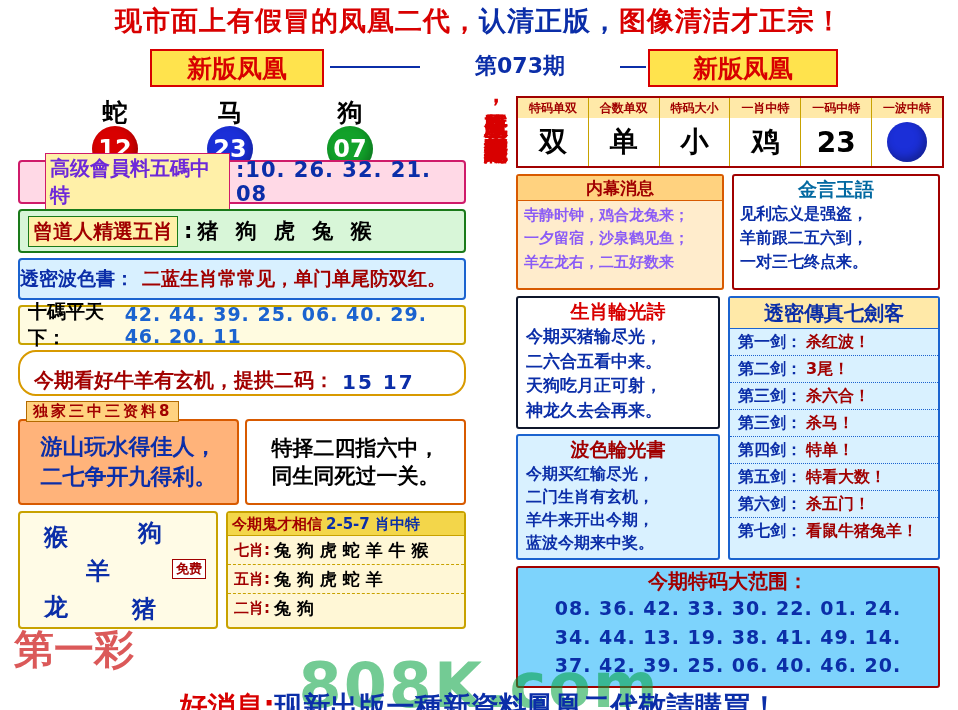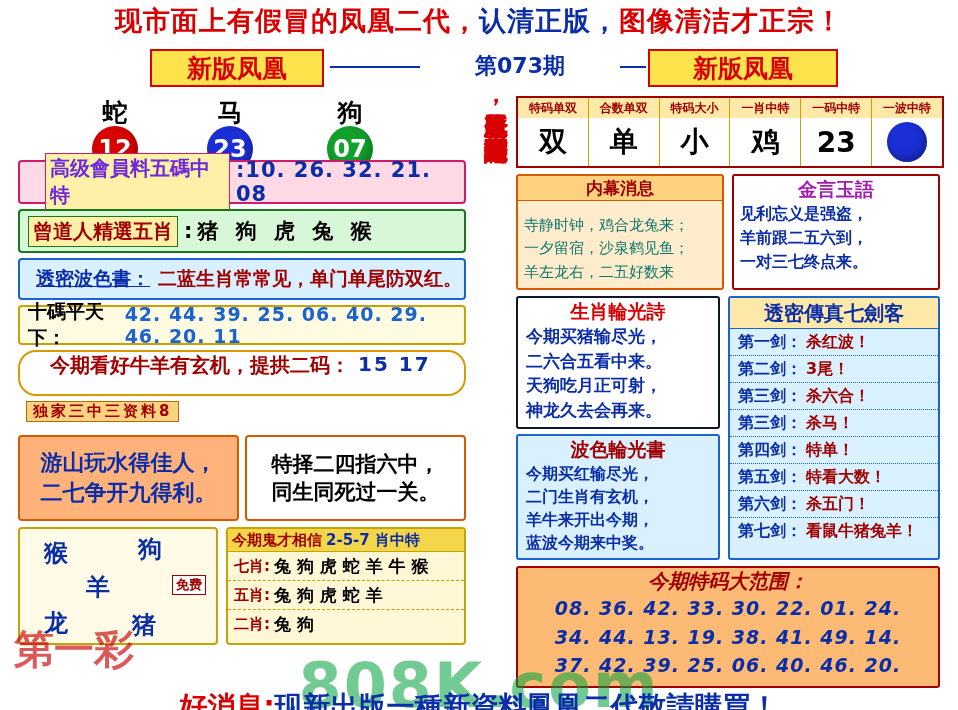--- a/index.html
+++ b/index.html
@@ -79,44 +79,44 @@
   .p2 .lab{
     margin-left:8px;background:#fff0a8;border:1px solid #1a7a1a;
     padding:1px 4px;color:#a10000;font-weight:bold;font-size:20px;
   }
   .p2 .val{margin-left:6px;color:#000;font-weight:bold;font-size:21px;letter-spacing:5px;}
 
   .p3{
     height:38px;background:#d8f0ff;border:2px solid #1b63cf;border-radius:4px;
     display:flex;align-items:center;
   }
-  .p3 .lab{margin-left:16px;color:#0b2ea8;font-weight:bold;font-size:19px;text-decoration:underline;}
+  .p3 .lab{margin-left:0;color:#0b2ea8;font-weight:bold;font-size:19px;}
   .p3 .val{margin-left:8px;color:#a10000;font-weight:bold;font-size:19px;}
 
   .p4{
     height:36px;background:#fffbe0;border:2px solid #c8a200;border-radius:4px;
     display:flex;align-items:center;
   }
   .p4 .lab{margin-left:8px;color:#000;font-weight:bold;font-size:19px;}
   .p4 .val{margin-left:6px;color:#1b63cf;font-weight:bold;font-size:19px;letter-spacing:1px;}
 
   .p5{
     height:42px;background:#ffffff;border:2px solid #d89a00;border-radius:18px;
-    display:flex;align-items:flex-start;padding-left:16px;
+    display:flex;align-items:flex-end;
   }
   .p5 .lab{margin-left:14px;color:#a10000;font-weight:bold;font-size:20px;}
   .p5 .val{margin-left:8px;color:#0b2ea8;font-weight:bold;font-size:20px;letter-spacing:2px;}
 
   .p6wrap{position:relative;height:18px;}
   .p6{
     position:absolute;left:8px;top:0;background:#ffd27f;border:1px solid #b36b00;
     color:#a10000;font-weight:bold;font-size:15px;padding:0 6px;letter-spacing:3px;
   }
 
-  .two-up{display:flex;gap:6px;height:86px;margin-top:16px;}
+  .two-up{display:flex;gap:6px;height:86px;margin-top:0;}
   .tu-l{
     flex:1;background:#ffb37a;border:2px solid #d85a00;border-radius:4px;
     display:flex;flex-direction:column;align-items:center;justify-content:center;
     color:#0b2ea8;font-weight:bold;font-size:22px;line-height:1.35;
   }
   .tu-r{
     flex:1;background:#ffffff;border:2px solid #d85a00;border-radius:4px;
     display:flex;flex-direction:column;align-items:center;justify-content:center;
     color:#000;font-weight:bold;font-size:21px;line-height:1.35;
   }
@@ -180,26 +180,26 @@
 
   .r2{display:flex;gap:8px;margin-top:6px;height:116px;}
   .news{
     width:204px;background:#ffeccc;border:2px solid #d85a00;border-radius:3px;
     position:relative;
   }
   .news .t{
     background:#ffd27f;color:#a10000;font-weight:bold;font-size:17px;
     text-align:center;height:24px;line-height:24px;border-bottom:1px solid #d85a00;
   }
-  .news .body{padding:13px 6px;color:#0f766e;font-weight:normal;font-size:15px;line-height:1.55;}
+  .news .body{padding:3px 6px;color:#8b5cf6;font-weight:bold;font-size:15px;line-height:1.55;}
   .jin{
     flex:1;background:#fff;border:2px solid #a10000;border-radius:3px;
   }
   .jin .t{
-    color:#a21caf;font-weight:bold;font-size:19px;text-align:center;
+    color:#0369a1;font-weight:bold;font-size:19px;text-align:center;
     height:26px;line-height:26px;
   }
   .jin .body{padding:0 6px;color:#0b2ea8;font-weight:bold;font-size:16px;line-height:1.5;}
 
   .r3{display:flex;gap:8px;margin-top:6px;}
   .leftstack{width:204px;}
   .poem{
     background:#fff;border:2px solid #0f172a;border-radius:3px;
   }
   .poem .t{
@@ -224,23 +224,22 @@
     height:30px;line-height:30px;background:#ffe9a8;border-bottom:1px solid #1b63cf;
   }
   .sword .ln{
     height:26px;display:flex;align-items:center;padding-left:8px;
     font-weight:bold;font-size:16px;color:#a10000;border-bottom:1px dotted #1b63cf;
   }
   .sword .ln:last-child{border-bottom:none;}
   .sword .ln .k{color:#0b2ea8;margin-right:4px;}
 
   .range{
-    margin-top:6px;background:#fdba74;border:2px solid #a10000;border-radius:3px;
+    margin-top:6px;background:#7dd3fc;border:2px solid #a10000;border-radius:3px;
     height:118px;
-    font-style:italic;
   }
   .range .t{
     color:#a10000;font-weight:bold;font-size:20px;text-align:center;
     height:26px;line-height:26px;
   }
   .range .nums{
     padding:0 8px;color:#0b2ea8;font-weight:bold;font-size:19px;line-height:1.5;
     letter-spacing:1px;text-align:center;
   }
 

